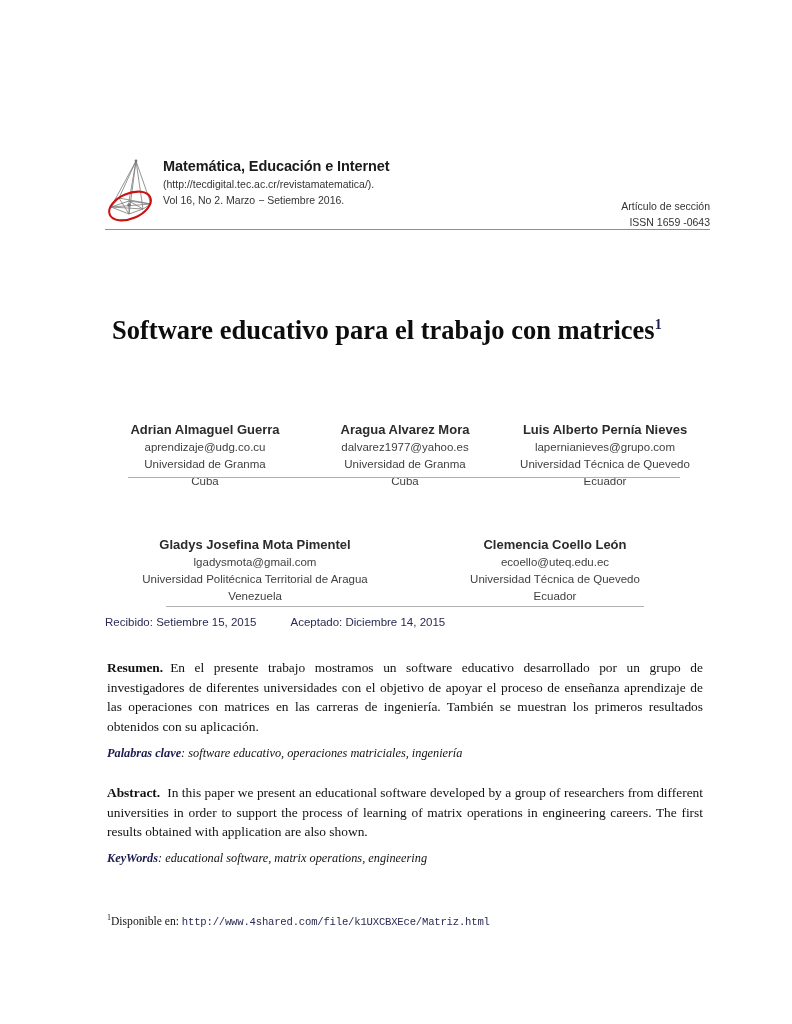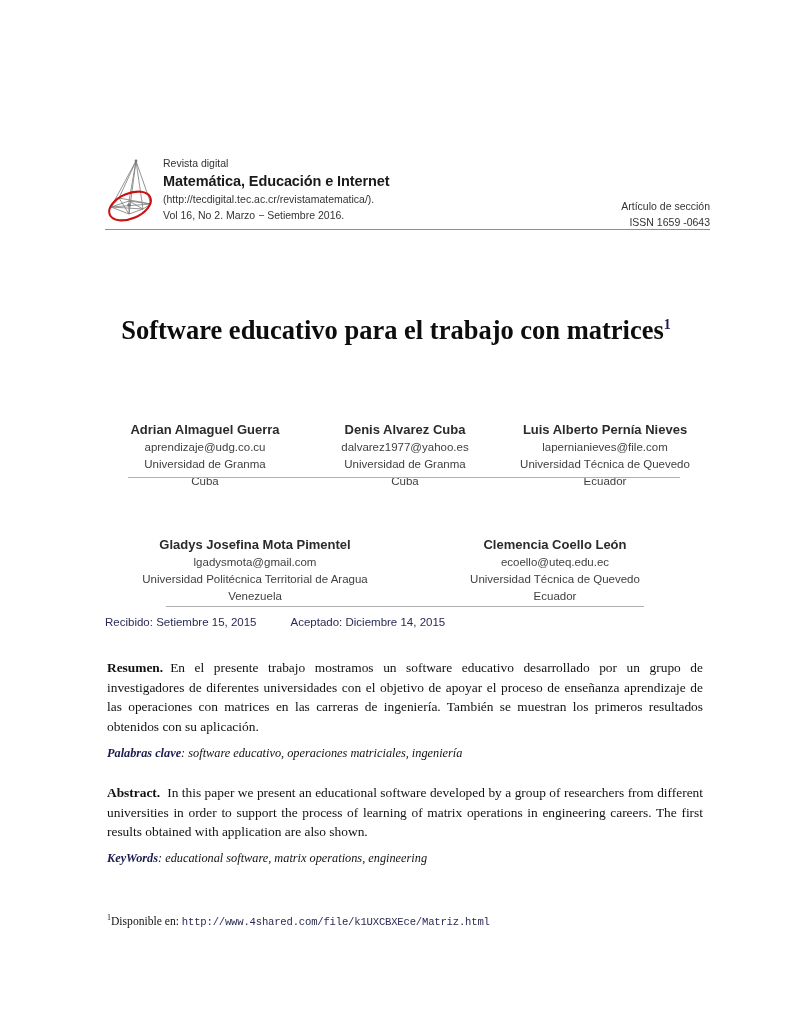--- a/index.html
+++ b/index.html
@@ -83,24 +83,23 @@
     left: 105px;
     top: 229px;
     width: 605px;
     height: 0;
     border-top: 1.3px solid #8f8f8f;
   }
 
   
   .title {
     position: absolute;
-    left: 96px;
+    left: 112px;
     top: 278px;
     width: 600px;
-    text-align: center;
     font-family: "Liberation Serif", serif;
     font-weight: bold;
     font-size: 26.5px;
     line-height: 32px;
     color: #0d0d0d;
     margin-top: 36px;
   }
   .title sup {
     font-size: 14px;
     color: #1b1b4f;
@@ -270,21 +269,20 @@
           <path d="M24 43 L38 51"></path>
           <path d="M6 49 L38 51"></path>
         </g>
         <ellipse cx="25" cy="48" rx="22" ry="12.5" transform="rotate(-23 25 48)" stroke="#cc1111" stroke-width="2.1" fill="none"></ellipse>
         <circle cx="24" cy="47" r="1.8" fill="#777777"></circle>
         <circle cx="31" cy="3" r="1.4" fill="#777777"></circle>
       </svg>
     </div>
 
     <div class="masthead-text">
-      <div class="mh-line1">Revista digital</div>
       <div class="mh-line2">Matemática, Educación e Internet</div>
       <div class="mh-line3">(http://tecdigital.tec.ac.cr/revistamatematica/).</div>
       <div class="mh-line4">Vol 16, No 2.  Marzo  −  Setiembre 2016.</div>
     </div>
 
     <div class="masthead-right">
       <div class="mr-line1">Artículo de sección</div>
       <div class="mr-line2">ISSN 1659 -0643</div>
     </div>
   </div>
@@ -294,28 +292,28 @@
   <h1 class="title"><span>Software educativo para el trabajo con matrices</span><sup>1</sup></h1>
 
   <div class="authors-row-1">
     <div class="author">
       <div class="a-name">Adrian Almaguel Guerra</div>
       <div class="a-email">aprendizaje@udg.co.cu</div>
       <div class="a-univ">Universidad de Granma</div>
       <div class="a-country">Cuba</div>
     </div>
     <div class="author">
-      <div class="a-name">Denis Alvarez Cuba</div>
+      <div class="a-name">Aragua Alvarez Mora</div>
       <div class="a-email">dalvarez1977@yahoo.es</div>
       <div class="a-univ">Universidad de Granma</div>
       <div class="a-country">Cuba</div>
     </div>
     <div class="author">
       <div class="a-name">Luis Alberto Pernía Nieves</div>
-      <div class="a-email">lapernianieves@file.com</div>
+      <div class="a-email">lapernianieves@grupo.com</div>
       <div class="a-univ">Universidad Técnica de Quevedo</div>
       <div class="a-country">Ecuador</div>
     </div>
   </div>
 
   <div class="authors-rule-1"></div>
 
   <div class="authors-row-2">
     <div class="author">
       <div class="a-name">Gladys Josefina Mota Pimentel</div>

